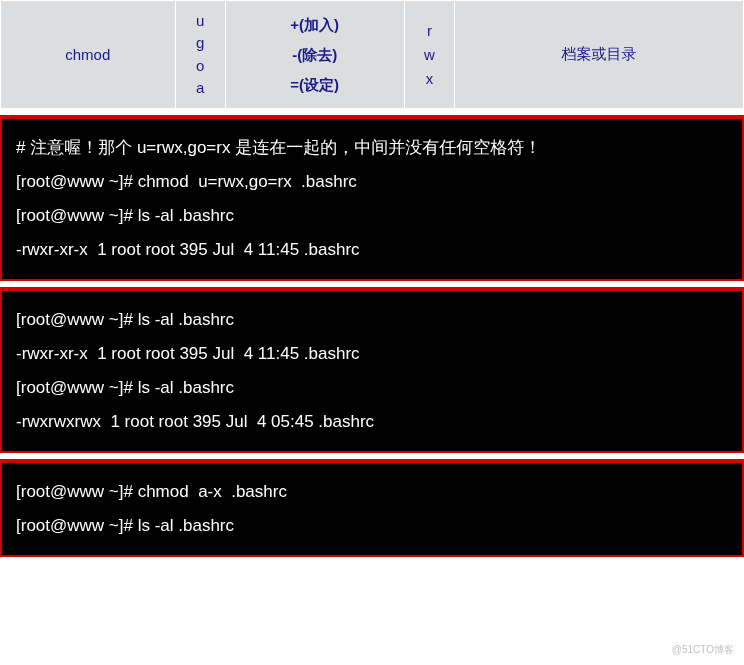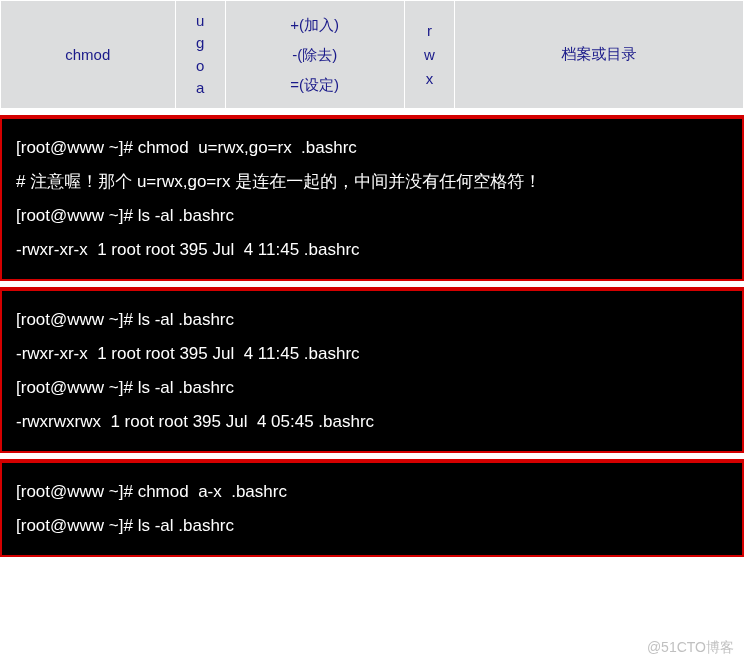--- a/index.html
+++ b/index.html
@@ -30,20 +30,21 @@
       height: 108px;
       margin-left: 21px;
     }
     .syntax-table .who-col {
       width: 50px;
       line-height: 1.5;
     }
     .syntax-table .op-col {
       width: 180px;
       line-height: 2;
+      font-weight: bold;
     }
     .syntax-table .perm-col {
       width: 50px;
       line-height: 1.6;
     }
     .syntax-table .target-col {
       width: 290px;
     }
     .terminal {
       background: #000;
@@ -59,21 +60,21 @@
       font-family: Arial, "Microsoft YaHei", sans-serif;
     }
     .terminal div {
       white-space: pre;
     }
     .watermark {
       position: fixed;
       right: 10px;
       bottom: 8px;
       color: rgba(150,150,150,0.6);
-      font-size: 14px;
+      font-size: 10px;
       pointer-events: none;
     }
   </style>
 </head>
 <body>
 
 <table class="syntax-table">
   <tbody>
       <tr>
     <td class="cmd-col">chmod</td>
@@ -92,22 +93,22 @@
       <div>r</div>
       <div>w</div>
       <div>x</div>
     </td>
     <td class="target-col">档案或目录</td>
   </tr>
 </tbody>
   </table>
 
 <div class="terminal">
+  <div># 注意喔！那个 u=rwx,go=rx 是连在一起的，中间并没有任何空格符！</div>
   <div>[root@www ~]# chmod  u=rwx,go=rx  .bashrc</div>
-  <div># 注意喔！那个 u=rwx,go=rx 是连在一起的，中间并没有任何空格符！</div>
   <div>[root@www ~]# ls -al .bashrc</div>
   <div>-rwxr-xr-x  1 root root 395 Jul  4 11:45 .bashrc</div>
 </div>
 
 <div class="terminal">
   <div>[root@www ~]# ls -al .bashrc</div>
   <div>-rwxr-xr-x  1 root root 395 Jul  4 11:45 .bashrc</div>
   <div>[root@www ~]# ls -al .bashrc</div>
   <div>-rwxrwxrwx  1 root root 395 Jul  4 05:45 .bashrc</div>
 </div>

